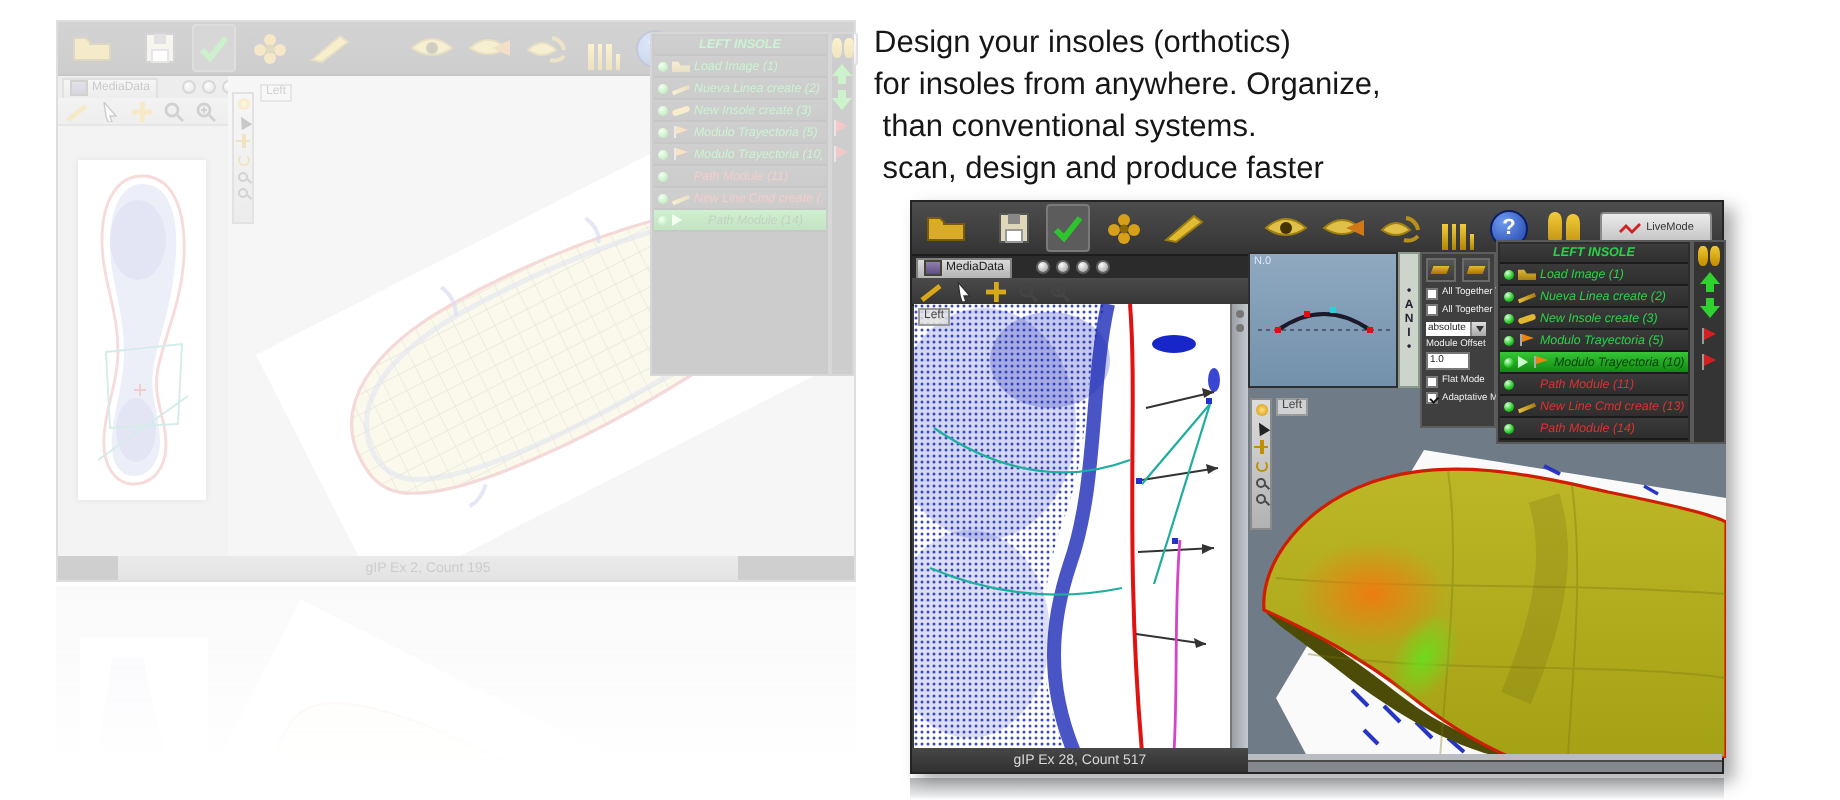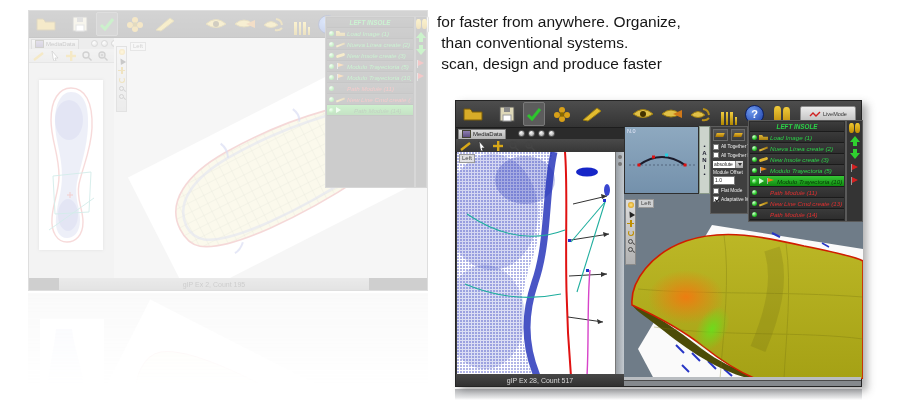--- a/index.html
+++ b/index.html
@@ -151,21 +151,22 @@
   #refl-left{left:28px;top:293px;width:400px;height:106px;opacity:.12;
              -webkit-mask-image:linear-gradient(to bottom,rgba(0,0,0,.9),transparent 88%);
              mask-image:linear-gradient(to bottom,rgba(0,0,0,.9),transparent 88%)}
   #refl-right{left:455px;top:389px;width:407px;height:11px;opacity:.5;
               background:linear-gradient(#6a6d72,#c9cbce 75%,#fff)}
 </style>
 </head>
 <body>
 
 <div class="caption">
-  <div>for faster from anywhere. Organize,</div>
+  <div>Design your insoles (orthotics)</div>
+  <div>for insoles from anywhere. Organize,</div>
   <div> than conventional systems.</div>
   <div> scan, design and produce faster</div>
 </div>
 
 <div class="win" id="win-left">
 
   <div class="tbar">
     <span class="ti">
       <svg width="20" height="16">
           <path d="M1,5 L1,3 L7,3 L9,5 L9,6 L19,6 L19,14 L1,14 Z" fill="#d8ac28" stroke="#7a5c08"></path>

